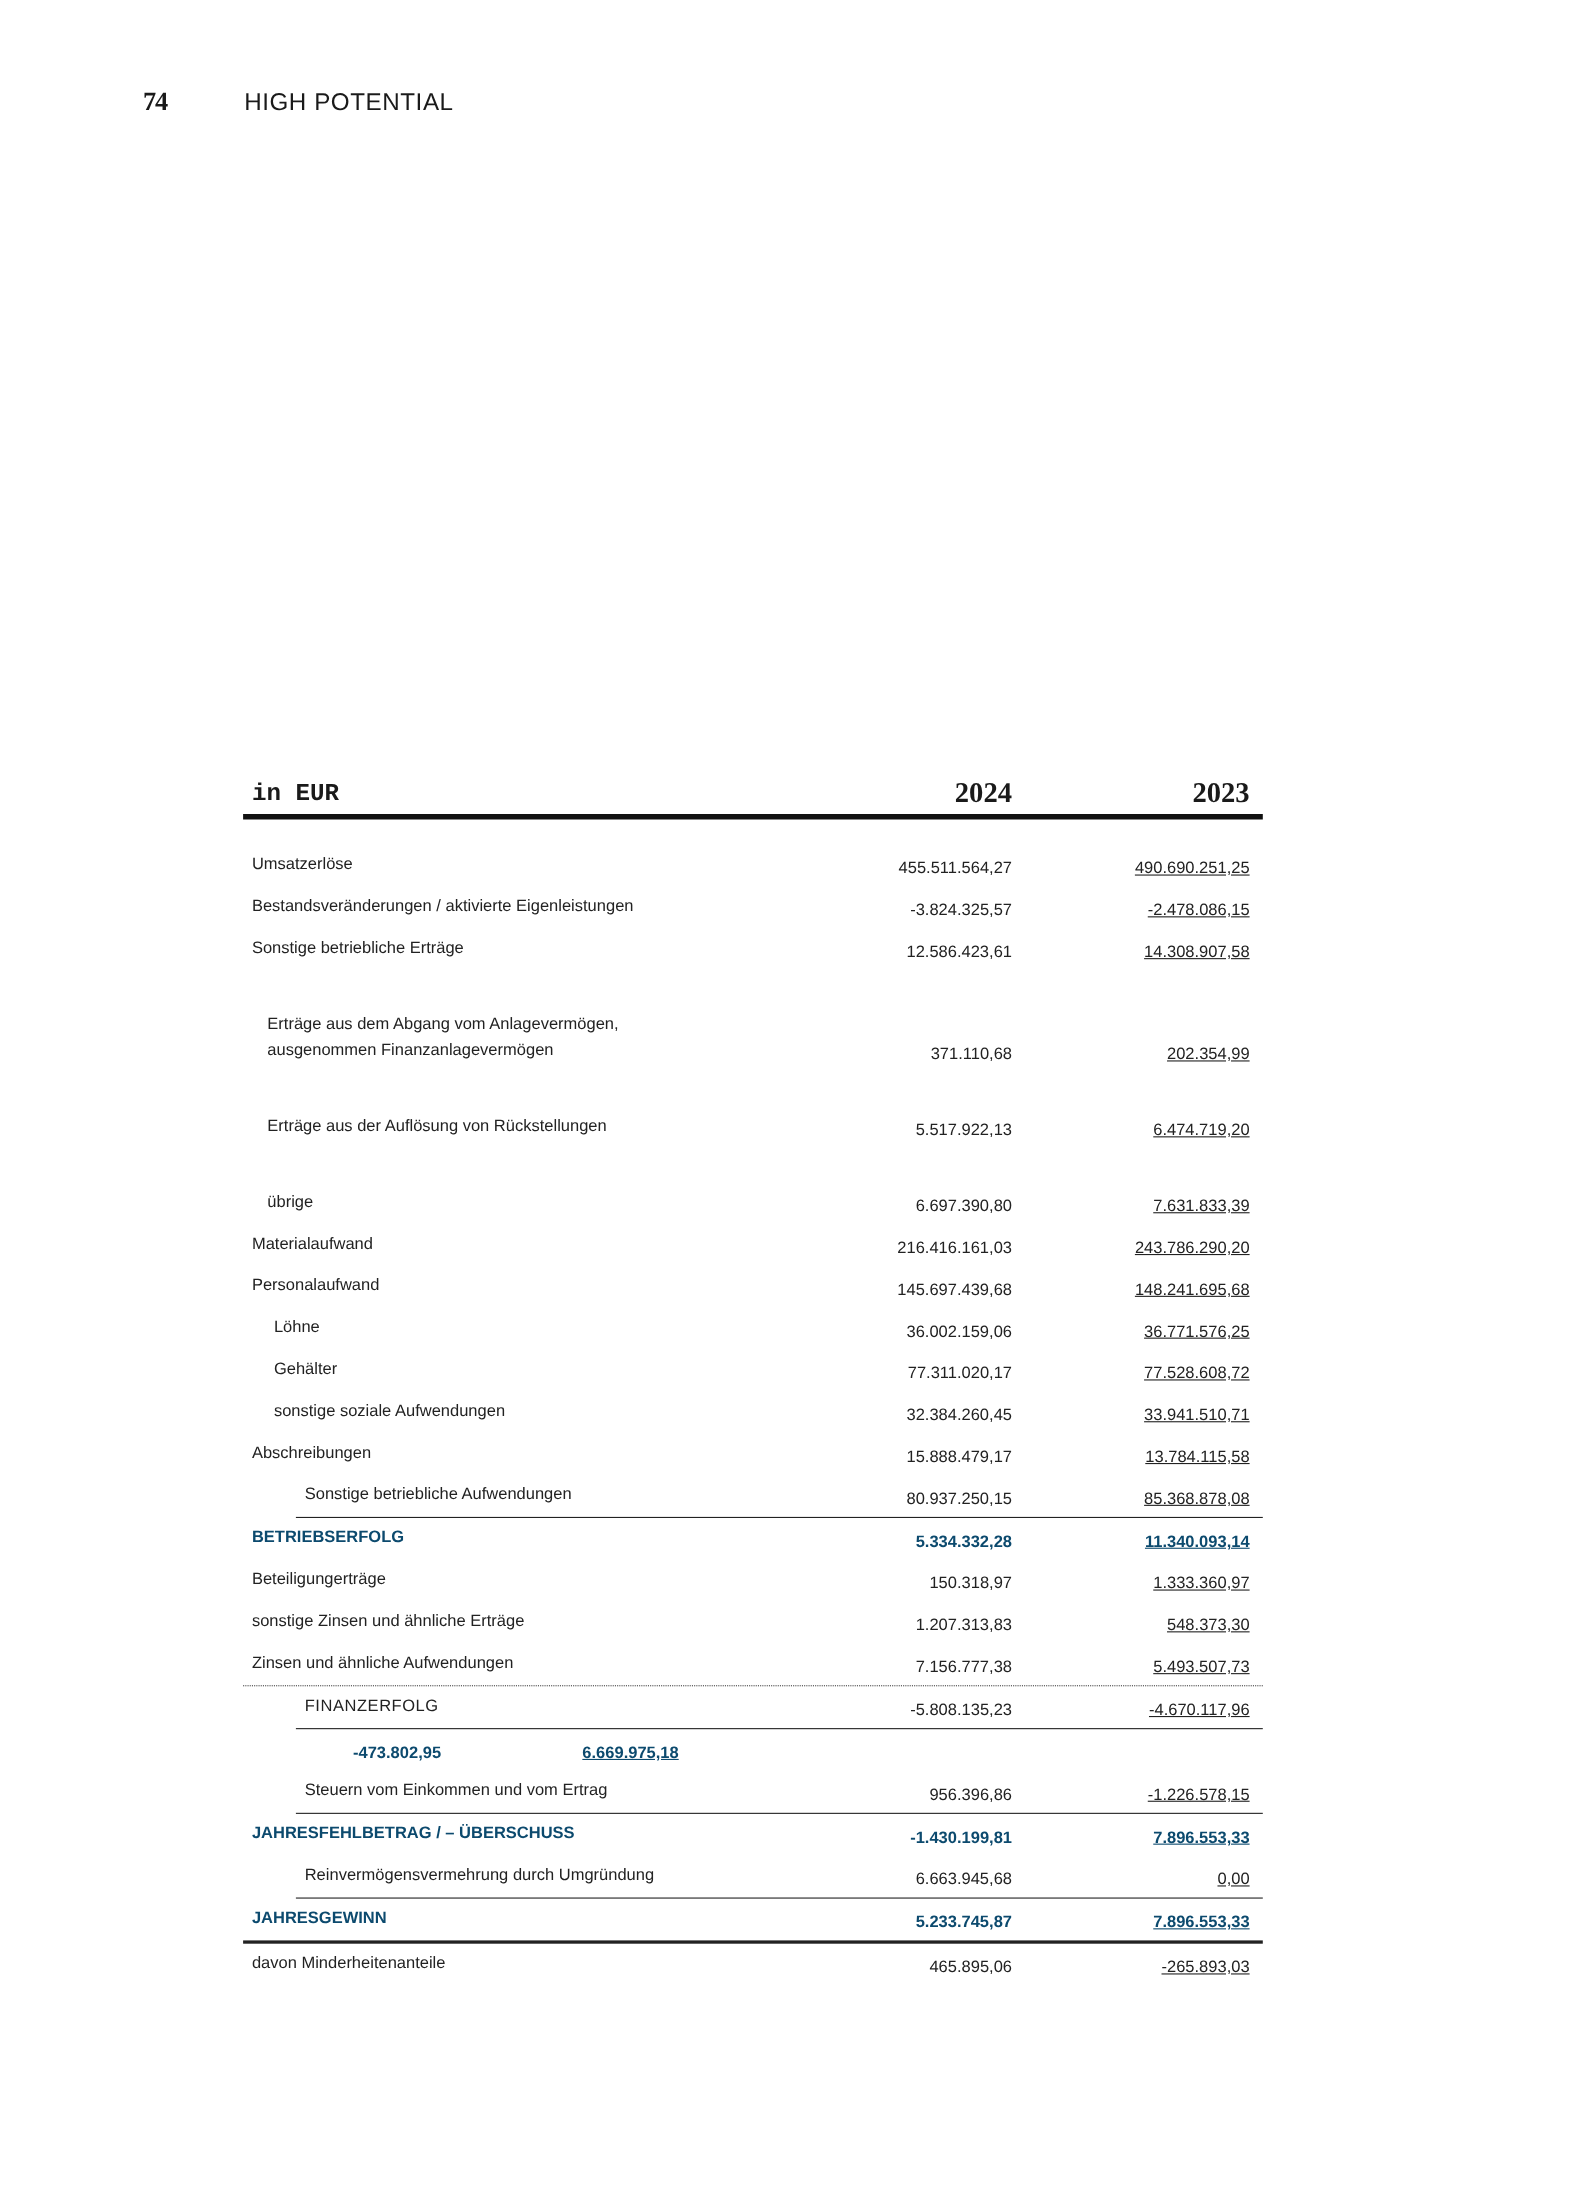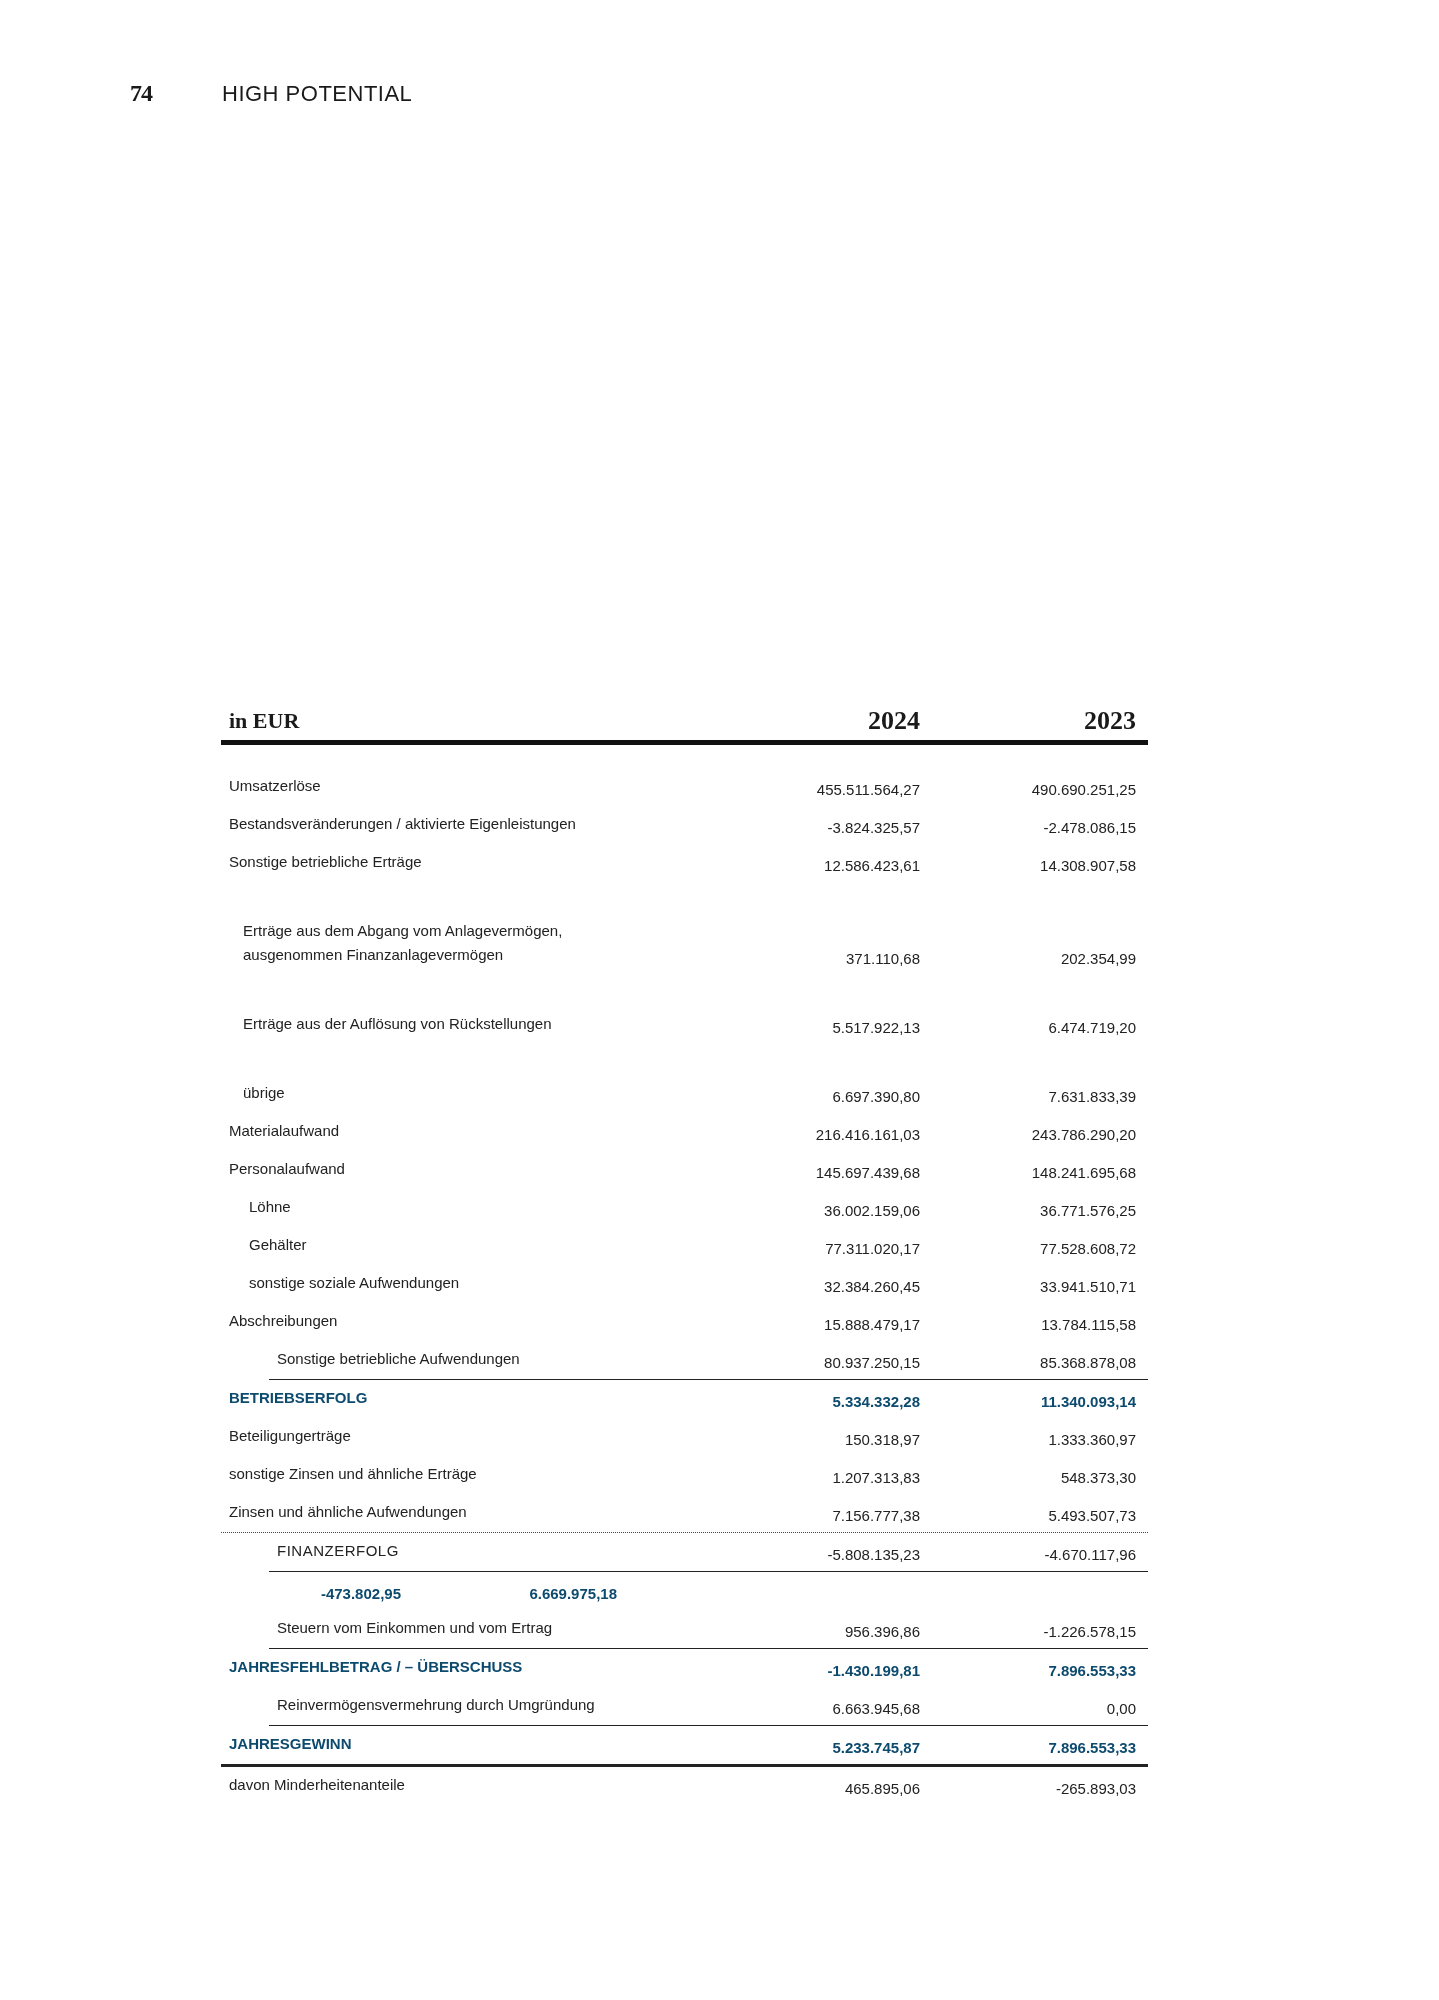--- a/index.html
+++ b/index.html
@@ -2,33 +2,33 @@
 <html><head>
 <meta charset="utf-8">
 <style>
   html, body { margin: 0; padding: 0; background: #ffffff; }
   body { width: 1439px; height: 2000px; position: relative; color: #1a1a1a; font-family: "Liberation Sans", "DejaVu Sans", sans-serif; }
   .page-header { position: absolute; left: 130px; top: 80px; display: flex; align-items: baseline; }
   .page-number { font-family: "Liberation Serif", "DejaVu Serif", serif; font-weight: bold; font-size: 24px; width: 92px; letter-spacing: -1px; }
   .running-title { font-size: 22px; letter-spacing: 0.5px; }
   .table { position: absolute; left: 221px; top: 700px; width: 927px; }
   .thead { display: flex; align-items: flex-end; height: 40px; border-bottom: 5px solid #111; padding-bottom: 0; }
-  .thead .label { flex: 1; font-family: Liberation Serif, serif; font-weight: bold; font-size: 22px; padding-left: 8px; padding-bottom: 6px; }
+  .thead .label { flex: 1; font-family: Liberation Mono, monospace; font-weight: bold; font-size: 22px; padding-left: 8px; padding-bottom: 6px; }
   .thead .year { width: 200px; text-align: right; font-family: "Liberation Serif", "DejaVu Serif", serif; font-weight: bold; font-size: 26px; padding-bottom: 4px; }
   .thead .year.y1 { width: 180px; padding-right: 16px; }
   .thead .year.y2 { width: 200px; padding-right: 12px; }
   .tbody { margin-top: 23px; }
   .row { display: flex; align-items: flex-end; min-height: 38px; font-size: 15px; color: #222; }
   .row.two-line { min-height: 58px; }
   .row .label { flex: 1; padding-left: 8px; padding-bottom: 8px; line-height: 24px; }
   .row.indent1 .label { padding-left: 22px; margin-top: 37px; }
   .row.indent2 .label { padding-left: 28px; }
   .row .val { text-align: right; padding-bottom: 8px; }
   .row .val.v1 { width: 180px; padding-right: 16px; }
-  .row .val.v2 { width: 200px; padding-right: 12px; }
+  .row .val.v2 { width: 200px; padding-right: 12px; text-decoration: underline; }
   .row.bold { font-weight: bold; color: #0c4a6e; }
   .row.rule-bottom { border-bottom: 1.5px solid #222; margin-left: 48px; }
   .row.rule-bottom-heavy { border-bottom: 3px solid #222; }
   .row.rule-dotted { border-bottom: 1.5px dotted #444; }
   .row.caps .label { letter-spacing: 0.5px; }
 </style>
 </head>
 <body>
 
 <div class="page-header">

